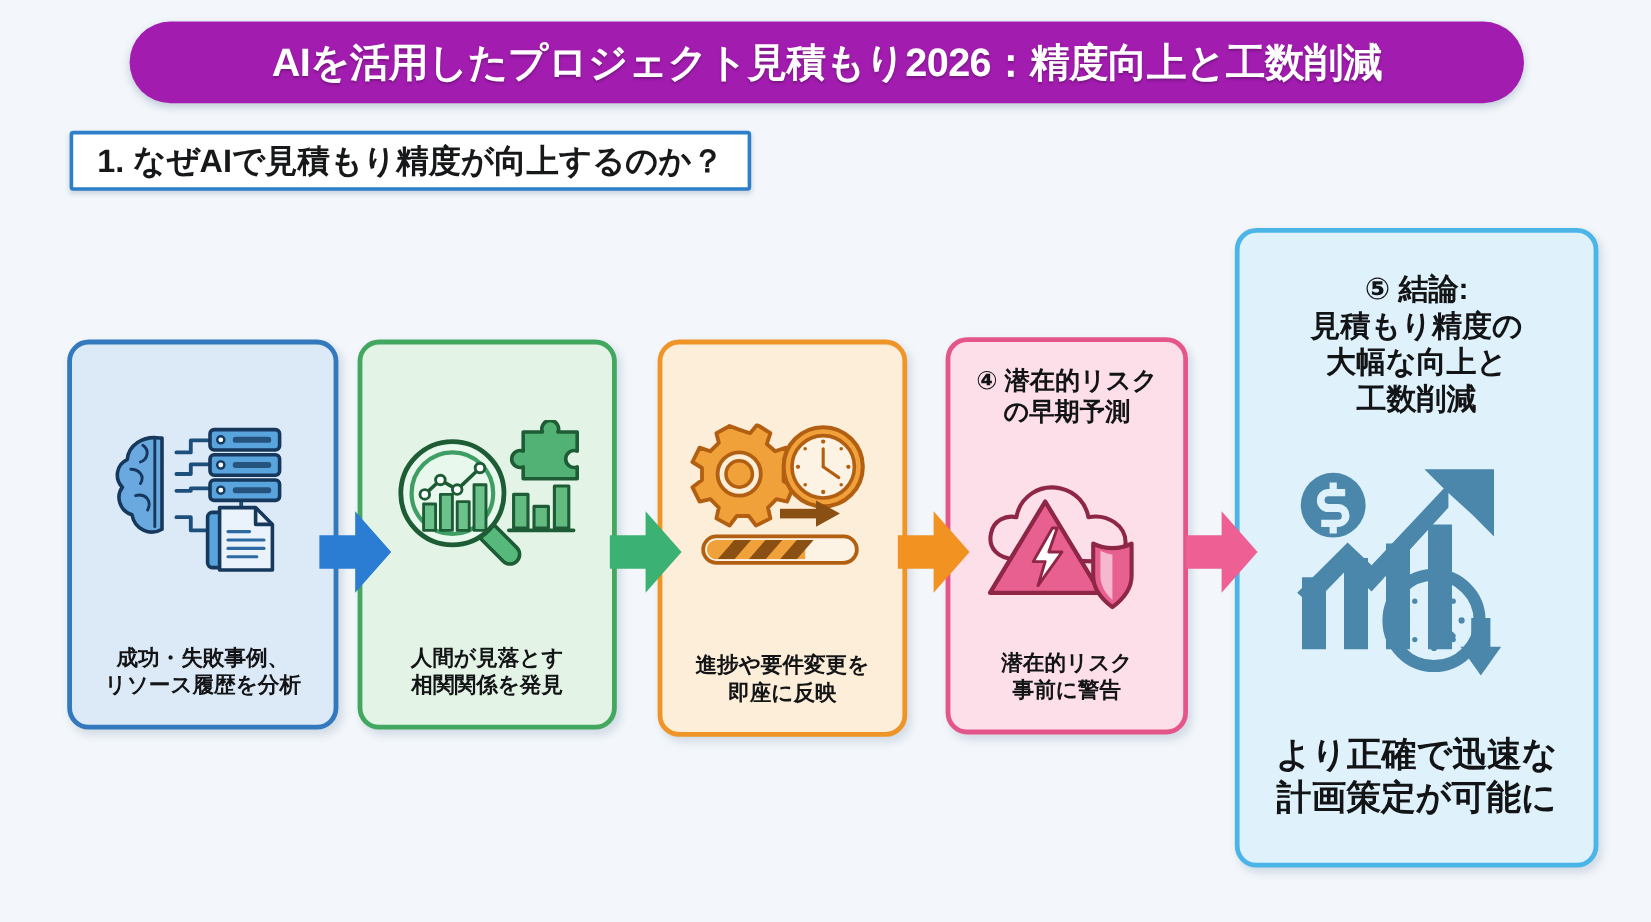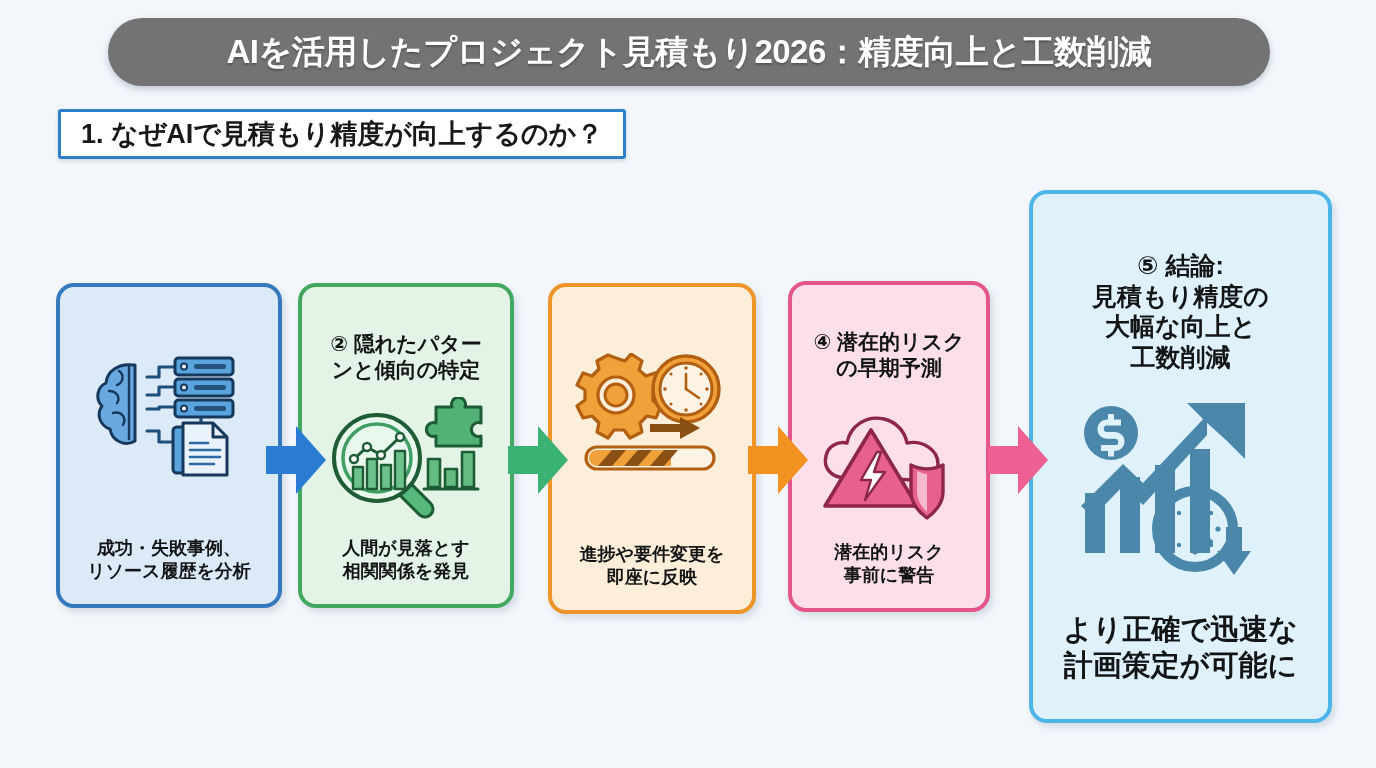--- a/index.html
+++ b/index.html
@@ -9,21 +9,21 @@
     font-family: "Liberation Sans", "DejaVu Sans", sans-serif;
     overflow: hidden;
   }
   #stage { position: relative; width: 1376px; height: 768px; }
 
   
   .title-pill {
     position: absolute;
     left: 108px; top: 18px;
     width: 1162px; height: 68px;
-    background: #737373;
+    background: #a21caf;
     border-radius: 34px;
     display: flex; align-items: center; justify-content: center;
     box-shadow: 0 3px 7px rgba(30,60,110,.25);
   }
   .title-text {
     color: #ffffff;
     font-size: 33px;
     font-weight: bold;
     letter-spacing: -0.5px;
     text-shadow: 0 2px 2px rgba(0,0,0,.25);
@@ -59,21 +59,20 @@
     flex-direction: column;
     align-items: center;
     box-shadow: 3px 4px 7px rgba(40,70,110,.16);
   }
   .card-head {
     text-align: center;
     font-weight: bold;
     color: #131416;
     line-height: 1.22;
     white-space: pre-line;
-    margin-top: 24px;
   }
   .card-foot {
     text-align: center;
     font-weight: bold;
     color: #131416;
     line-height: 1.25;
     white-space: pre-line;
   }
   .icon-wrap {
     display: flex; align-items: center; justify-content: center;
@@ -157,22 +156,20 @@
               <path d="M101 117 h24"></path>
           </g>
         </g>
       </svg>
     </div>
     <div class="card-foot">成功・失敗事例、
 リソース履歴を分析</div>
   </div>
 
   <div class="card" id="card2">
-    <div class="card-head">② 隠れたパター
-ンと傾向の特定</div>
     <div class="icon-wrap">
       <svg width="160" height="125" viewBox="0 0 160 125">
 
         <g fill="#63bb80" stroke="#1d5c34" stroke-width="2.6" stroke-linejoin="round">
           <rect x="102" y="62" width="12" height="28"></rect>
           <rect x="119" y="72" width="12" height="18"></rect>
           <rect x="136" y="55" width="12" height="35"></rect>
         </g>
         <path d="M98 92 h54" stroke="#1d5c34" stroke-width="3" stroke-linecap="round" fill="none"></path>
 

